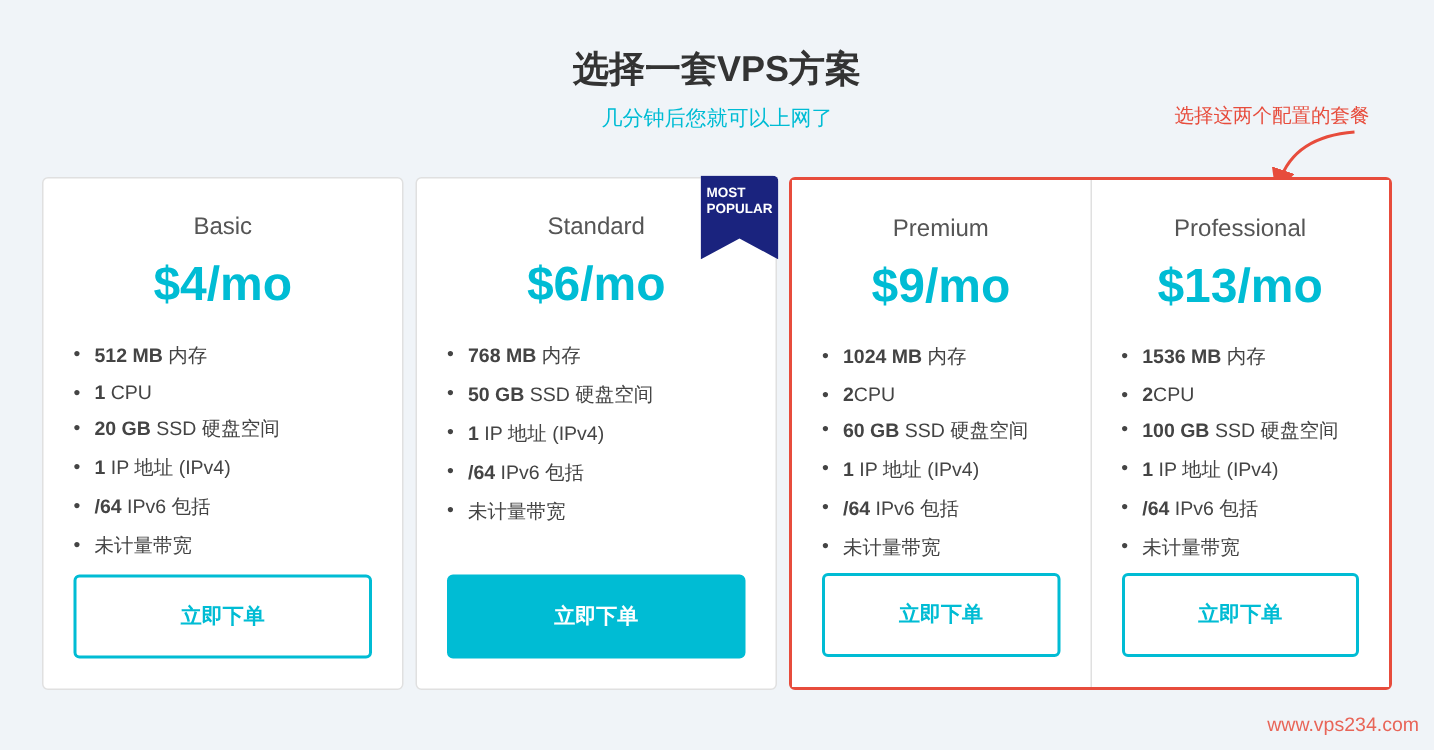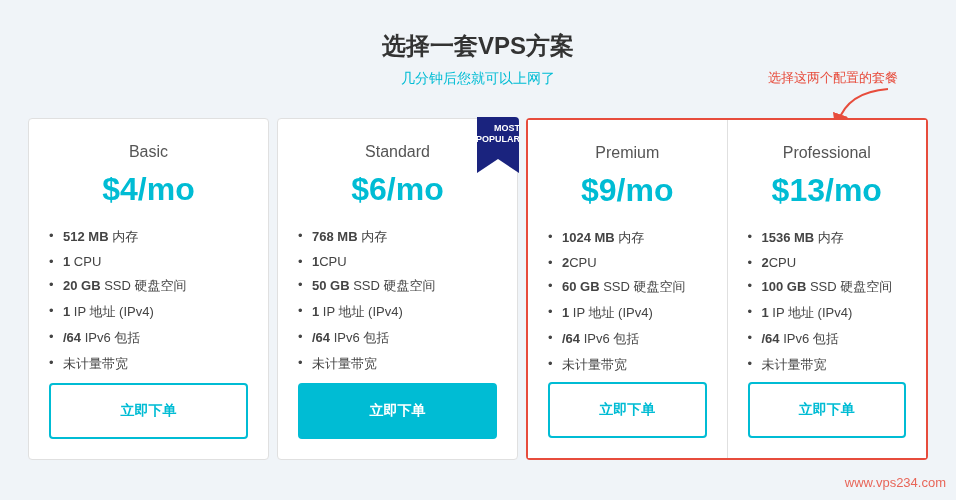--- a/index.html
+++ b/index.html
@@ -98,26 +98,26 @@
     .badge-most-popular {
       position: absolute;
       top: -2px;
       right: -2px;
       background: #1a237e;
       color: #fff;
       font-size: 9px;
       font-weight: bold;
       padding: 6px 4px 4px;
       clip-path: polygon(0 0, 100% 0, 100% 100%, 50% 75%, 0 100%);
-      width: 42px;
+      width: 52px;
       height: 56px;
       display: flex;
       align-items: flex-start;
       justify-content: center;
-      text-align: right;
+      text-align: left;
       line-height: 1.2;
       border-radius: 0 4px 0 0;
       letter-spacing: 0;
     }
     .highlighted-wrapper {
       display: flex;
       flex: 2;
       border: 2px solid #e74c3c;
       border-radius: 4px;
       position: relative;
@@ -144,21 +144,21 @@
 </head>
 <body>
 
 <div class="page-header">
   <div class="page-title">选择一套VPS方案</div>
   <div class="page-subtitle">几分钟后您就可以上网了</div>
 </div>
 
 <div style="position:relative; max-width:900px; width:100%;">
 
-  <div style="position:absolute; top:-50px; right:30px; ">
+  <div style="position:absolute; top:-50px; right:15px; ">
     <span style="font-size:13px; color:#e74c3c;">选择这两个配置的套餐</span>
     <br>
     <svg width="80" height="40" viewBox="0 0 80 40" style="display:block; margin-left:auto;">
       <path d="M70 2 Q30 5 20 35" stroke="#e74c3c" stroke-width="2" fill="none" marker-end="url(#arrowhead)"></path>
       <defs>
         <marker id="arrowhead" markerWidth="8" markerHeight="8" refX="4" refY="4" orient="auto">
           <path d="M0,0 L8,4 L0,8 Z" fill="#e74c3c"></path>
         </marker>
       </defs>
     </svg>
@@ -179,21 +179,20 @@
       </ul>
       <button class="btn-order">立即下单</button>
     </div>
 
     <div class="plan-card" style="position:relative;">
       <div class="badge-most-popular">MOST<br>POPULAR</div>
       <div class="plan-name">Standard</div>
       <div class="plan-price">$6/mo</div>
       <ul class="plan-features">
         <li><strong>768 MB</strong> 内存</li>
-        <li><strong>1</strong>CPU</li>
         <li><strong>50 GB</strong> SSD 硬盘空间</li>
         <li><strong>1</strong> IP 地址 (IPv4)</li>
         <li><strong>/64</strong> IPv6 包括</li>
         <li>未计量带宽</li>
       </ul>
       <button class="btn-order filled">立即下单</button>
     </div>
 
     <div class="highlighted-wrapper">
 

